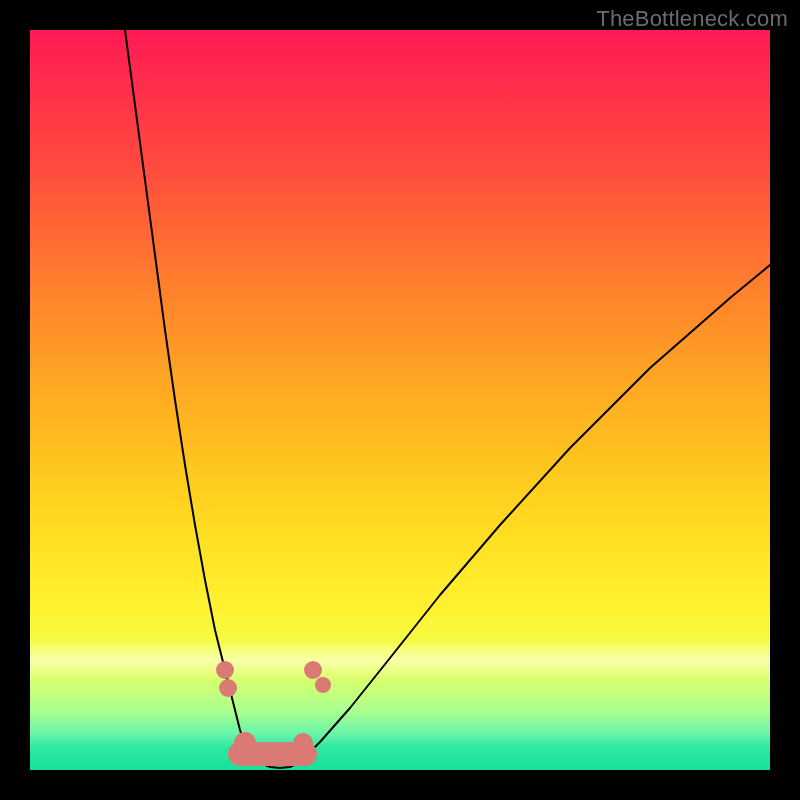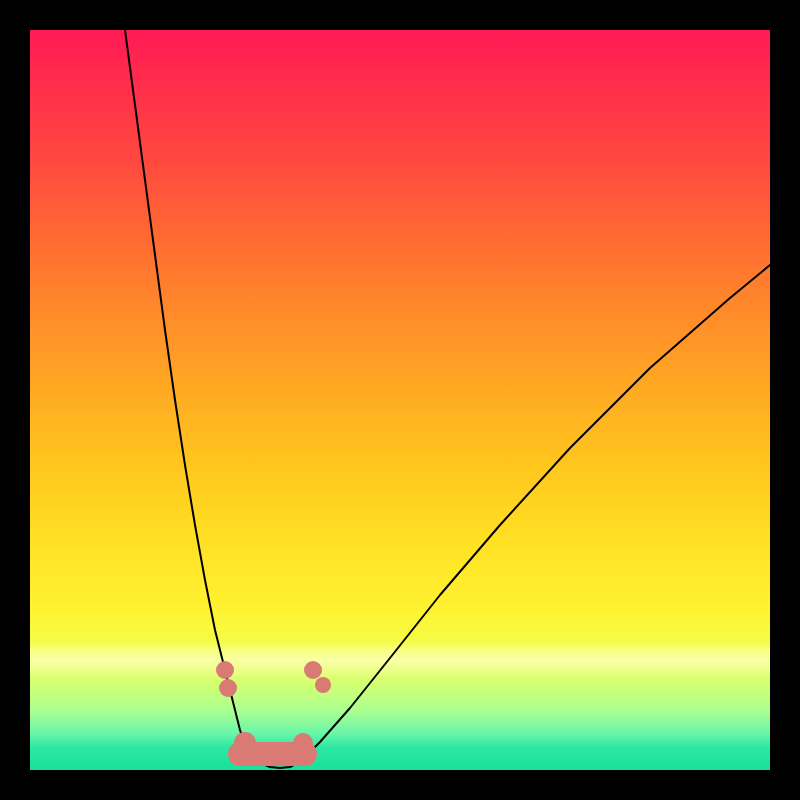--- a/index.html
+++ b/index.html
@@ -73,20 +73,21 @@
   }
   svg {
     position: absolute;
     left: 0; top: 0;
   }
 </style>
 </head>
 <body>
 
 <div class="frame">
+  <div class="watermark">TheBottleneck.com</div>
 
   <div class="plot">
     <div class="gradient"></div>
     <div class="bright-band"></div>
 
     <svg id="chart-svg" width="740" height="740" viewBox="0 0 740 740">
 
     <path d="M95 0 L105 75 L115 150 L125 225 L135 300 L145 370 L155 435 L165 495 L175 550 L185 600 L195 640 L205 680 L210 700 L215 715 L220 725" fill="none" stroke="#000000" stroke-width="2" stroke-linecap="round" stroke-linejoin="round"></path>
         <path d="M220 725 L230 733 L240 737 L250 738 L260 737 L270 732" fill="none" stroke="#000000" stroke-width="2" stroke-linecap="round" stroke-linejoin="round"></path>
         <path d="M270 732 L290 712 L320 678 L360 628 L410 565 L470 495 L540 418 L620 338 L700 268 L740 235" fill="none" stroke="#000000" stroke-width="2" stroke-linecap="round" stroke-linejoin="round"></path>

